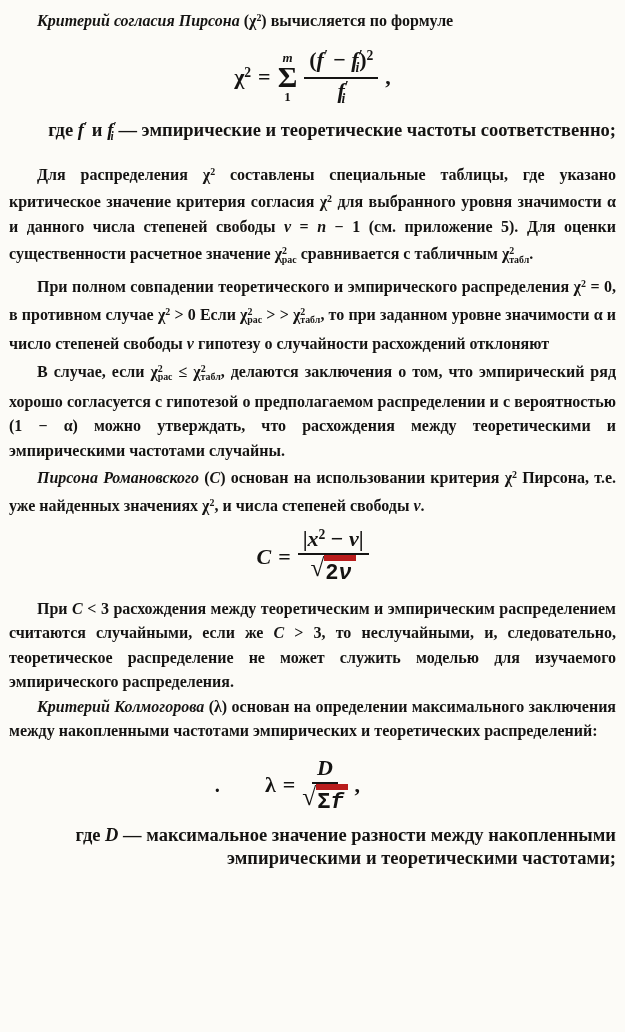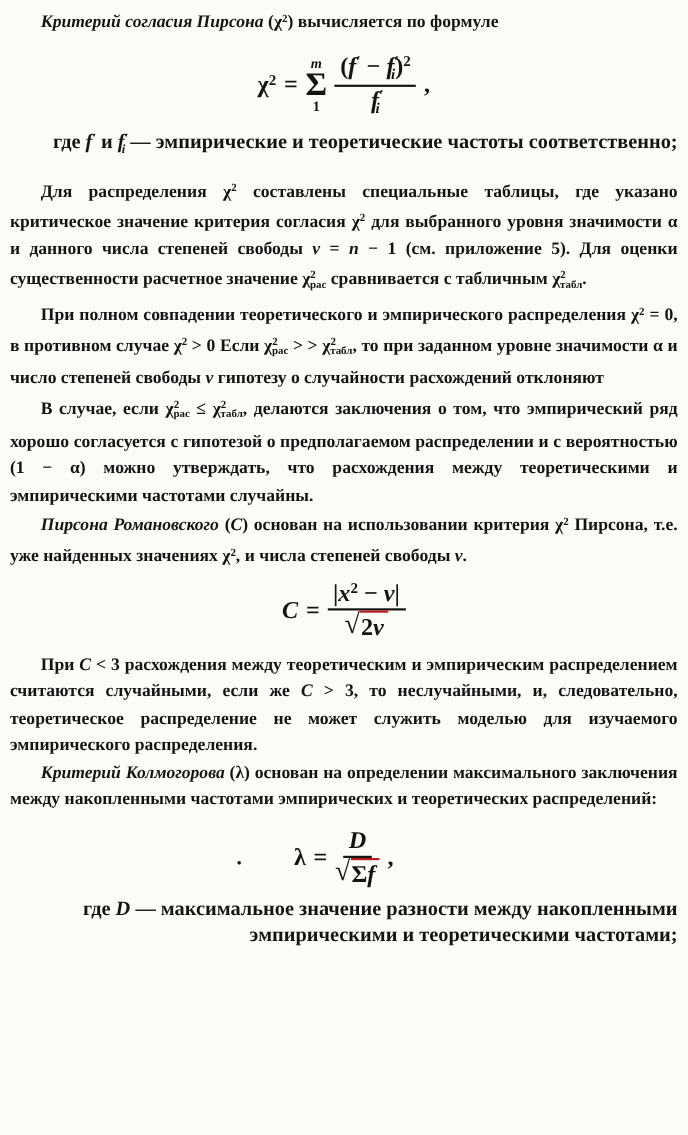--- a/index.html
+++ b/index.html
@@ -27,21 +27,21 @@
   .formula .f-item{display:inline-block;}
   .sigma{display:inline-flex;flex-direction:column;align-items:center;line-height:1;}
   .sig-top{font-size:13px;font-style:italic;line-height:1;}
   .sig-sym{font-size:30px;line-height:0.85;}
   .sig-bot{font-size:13px;line-height:1;}
   .frac{display:inline-flex;flex-direction:column;align-items:center;}
   .num{border-bottom:2px solid #151413;padding:0 5px 2px;white-space:nowrap;}
   .den{padding-top:0;white-space:nowrap;}
   .rad{display:inline-flex;align-items:flex-start;}
   .rad-sign{font-size:1.15em;line-height:1;}
-  .rad-body{border-top:2px solid #b91c1c;padding:1px 4px 0 1px;}
+  .rad-body{border-top:6px solid #b91c1c;padding:1px 4px 0 1px;font-family:Liberation Mono, monospace;}
   .f1{margin:15px 0 9px;}
   .f2{margin:9px 0 10px;}
   .f3{margin:12px 0 9px;}
   .stray-dot{position:absolute;left:205px;top:40%;font-size:20px;}
   
   .gloss{font-size:18.5px;line-height:23px;margin:2px 0 0;}
   .g-row{text-align:right;}
   .g1-r1{padding-left:96px;text-indent:-88px;}
   .g1-r2{padding-left:80px;}
   .g2-r1{padding-left:100px;text-indent:-92px;}

